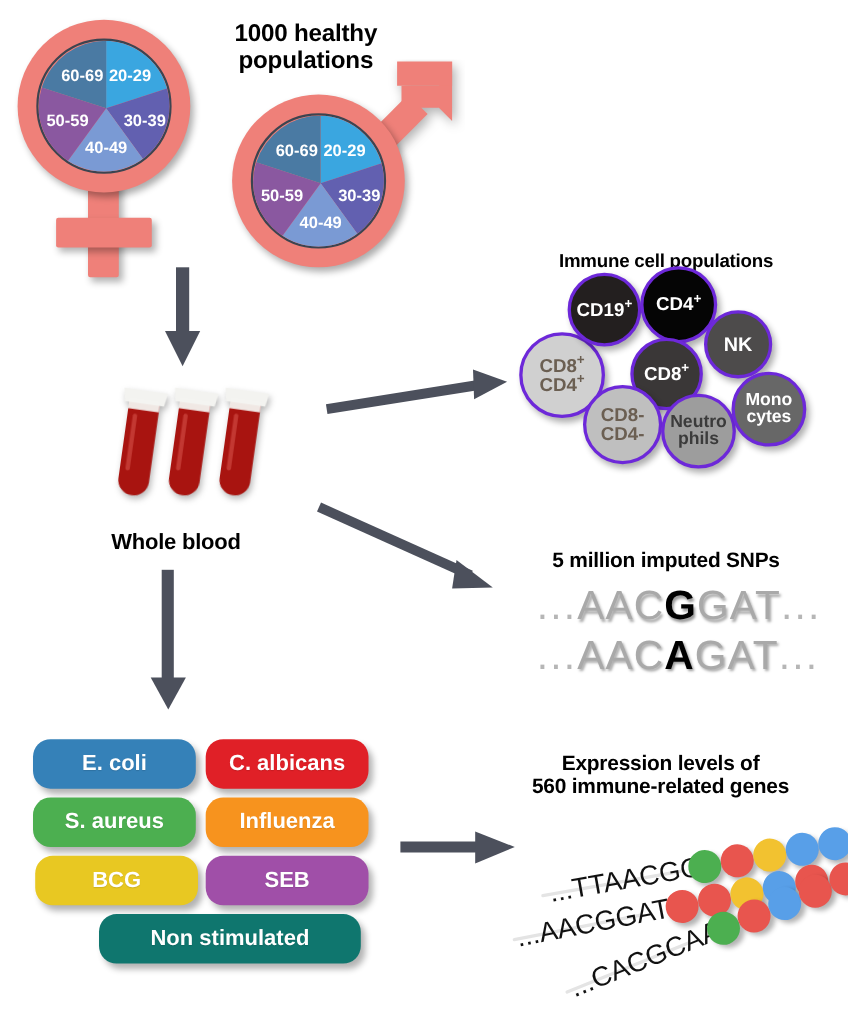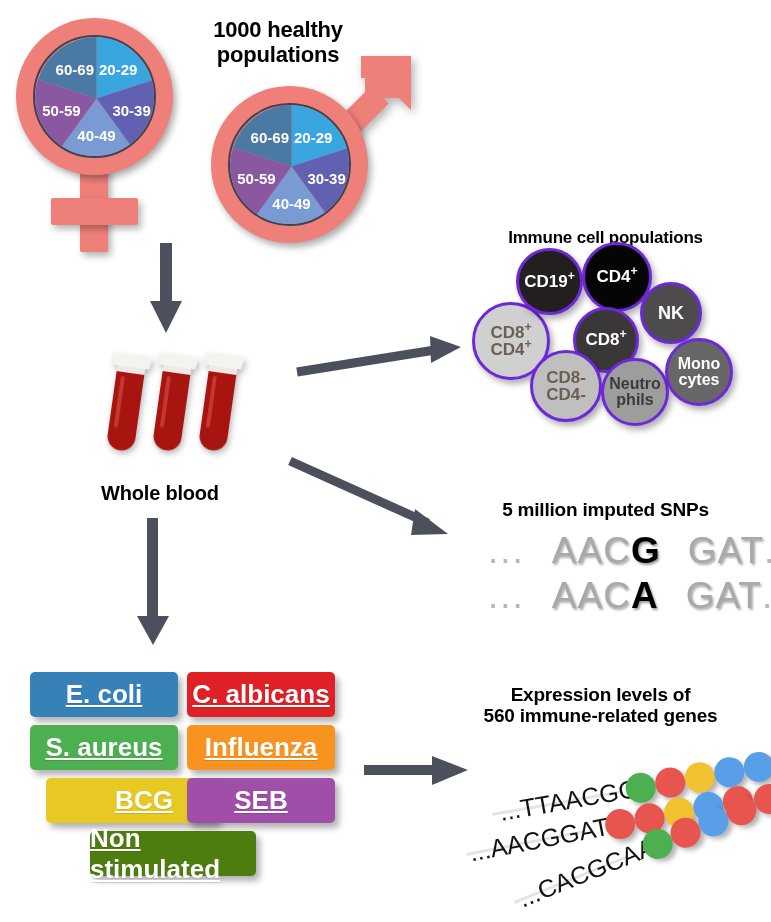--- a/index.html
+++ b/index.html
@@ -61,32 +61,31 @@
     border:3px solid #6d28d9;
     box-sizing:border-box;
     display:flex;align-items:center;justify-content:center;
     text-align:center;font-weight:bold;line-height:1.03;
     box-shadow:3px 4px 6px rgba(0,0,0,0.32);
   }
   .cell sup{font-size:.72em;line-height:0;vertical-align:super;}
 
   
   .snprow{position:absolute;white-space:nowrap;font-family:"Liberation Sans",sans-serif;font-size:37px;letter-spacing:1px;}
-  .snprow .dim{color:#a9a9a9;font-weight:normal;text-shadow:1.5px 2px 2.5px rgba(0,0,0,0.35);margin-left:27px;}
+  .snprow .dim{color:#a9a9a9;font-weight:normal;text-shadow:1.5px 2px 2.5px rgba(0,0,0,0.35);}
   .snprow .hi{color:#000;font-weight:bold;text-shadow:1.5px 2px 2.5px rgba(0,0,0,0.4);}
   .snprow .ell{color:#b6b6b6;font-weight:normal;letter-spacing:2px;}
 
   
   .pill{
-    position:absolute;border-radius:5px;
+    position:absolute;border-radius:16px;
     display:flex;align-items:center;justify-content:center;
-    color:#ffffff;font-weight:bold;font-size:26px;
+    color:#ffffff;font-weight:bold;font-size:20px;
     box-shadow:4px 5px 6px rgba(0,0,0,0.30);
     text-shadow:0 1px 1px rgba(0,0,0,0.12);
-    text-decoration:underline;
   }
 
   
   .strand{position:absolute;transform-origin:0 50%;}
   .strandline{position:absolute;height:3px;background:#e4e4e4;left:0;top:50%;margin-top:-1.5px;border-radius:2px;}
   .seqtext{
     position:absolute;left:0;top:50%;transform:translateY(-50%);
     font-size:25px;color:#111;white-space:nowrap;letter-spacing:0px;
   }
   .bead{
@@ -271,27 +270,27 @@
     </div>
     <div class="pill" style="left:157px;top:0px;width:148px;height:45px;background:#e02027;">
       <span>C. albicans</span>
     </div>
     <div class="pill" style="left:0px;top:53px;width:148px;height:45px;background:#4caf50;">
       <span>S. aureus</span>
     </div>
     <div class="pill" style="left:157px;top:53px;width:148px;height:45px;background:#f7931e;">
       <span>Influenza</span>
     </div>
-    <div class="pill" style="left:16px;top:106px;width:148px;height:45px;background:#e8c822;padding-left:24px;">
+    <div class="pill" style="left:2px;top:106px;width:148px;height:45px;background:#e8c822;">
       <span>BCG</span>
     </div>
     <div class="pill" style="left:157px;top:106px;width:148px;height:45px;background:#a04fa8;">
       <span>SEB</span>
     </div>
-    <div class="pill" style="left:60px;top:159px;width:166px;height:45px;background:#4d7c0f;">
+    <div class="pill" style="left:60px;top:159px;width:238px;height:45px;background:#0f766e;">
       <span>Non stimulated</span>
     </div>
   </div>
 
   <div class="abs arrow" style="left:364px;top:752px;">
     <svg width="110" height="40" viewBox="0 0 110 40">
       <rect x="0" y="13" width="74" height="10" fill="#4c505c"></rect>
       <polygon points="68,4 104,18 68,33" fill="#4c505c"></polygon>
     </svg>
   </div>

